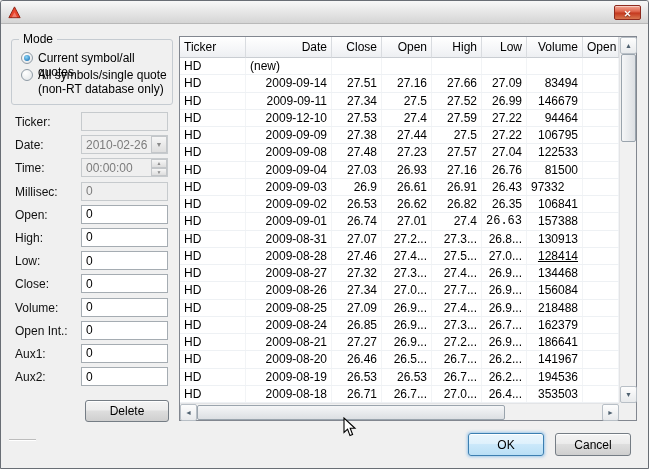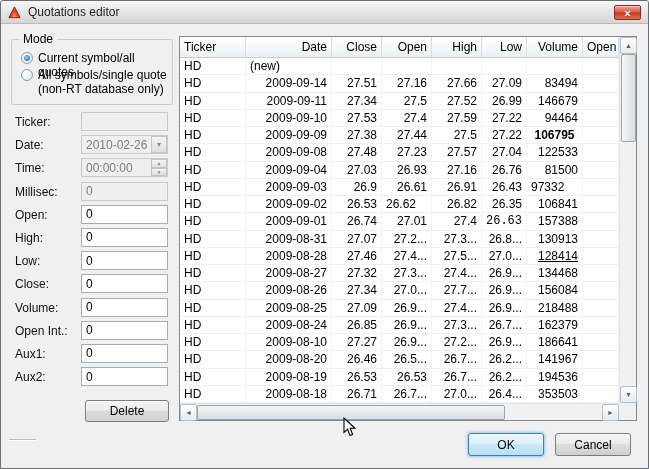--- a/index.html
+++ b/index.html
@@ -101,21 +101,20 @@
 
 <div class="window">
 
   <div class="titlebar">
     <span class="title-icon">
       <svg width="15" height="15" viewBox="0 0 16 16">
         <polygon points="2,13.5 8,2 14,13.5" fill="#e8442c" stroke="#8c1f10" stroke-width="1"></polygon>
         <polygon points="5.2,13 8,7.6 10.8,13" fill="#ffffff" opacity="0.3"></polygon>
       </svg>
     </span>
-    <span class="title-text">Quotations editor</span>
     <div class="close-btn">
       <span>✕</span>
     </div>
   </div>
 
   <div class="groupbox">
     <span class="groupbox-label">Mode</span>
     <div class="radio-row" style="top:11px;">
       <span class="radio checked"></span>
       <span class="radio-label">Current symbol/all quotes</span>
@@ -219,36 +218,36 @@
           <div class="td" style="width: 86px; text-align: right;">2009-09-11</div>
           <div class="td" style="width: 50px; text-align: right;">27.34</div>
           <div class="td" style="width: 50px; text-align: right;">27.5</div>
           <div class="td" style="width: 50px; text-align: right;">27.52</div>
           <div class="td" style="width: 45px; text-align: right;">26.99</div>
           <div class="td" style="width: 56px; text-align: right;">146679</div>
           <div class="td" style="width: 36px; text-align: left;"></div>
         </div>
         <div class="tr">
           <div class="td" style="width: 66px; text-align: left;">HD</div>
-          <div class="td" style="width: 86px; text-align: right;">2009-09-10</div>
+          <div class="td" style="width: 86px; text-align: right;">2009-12-10</div>
           <div class="td" style="width: 50px; text-align: right;">27.53</div>
           <div class="td" style="width: 50px; text-align: right;">27.4</div>
           <div class="td" style="width: 50px; text-align: right;">27.59</div>
           <div class="td" style="width: 45px; text-align: right;">27.22</div>
           <div class="td" style="width: 56px; text-align: right;">94464</div>
           <div class="td" style="width: 36px; text-align: left;"></div>
         </div>
         <div class="tr">
           <div class="td" style="width: 66px; text-align: left;">HD</div>
           <div class="td" style="width: 86px; text-align: right;">2009-09-09</div>
           <div class="td" style="width: 50px; text-align: right;">27.38</div>
           <div class="td" style="width: 50px; text-align: right;">27.44</div>
           <div class="td" style="width: 50px; text-align: right;">27.5</div>
           <div class="td" style="width: 45px; text-align: right;">27.22</div>
-          <div class="td" style="width: 56px; text-align: center; font-weight: bold;">106795</div>
+          <div class="td" style="width: 56px; text-align: right;">106795</div>
           <div class="td" style="width: 36px; text-align: left;"></div>
         </div>
         <div class="tr">
           <div class="td" style="width: 66px; text-align: left;">HD</div>
           <div class="td" style="width: 86px; text-align: right;">2009-09-08</div>
           <div class="td" style="width: 50px; text-align: right;">27.48</div>
           <div class="td" style="width: 50px; text-align: right;">27.23</div>
           <div class="td" style="width: 50px; text-align: right;">27.57</div>
           <div class="td" style="width: 45px; text-align: right;">27.04</div>
           <div class="td" style="width: 56px; text-align: right;">122533</div>
@@ -271,21 +270,21 @@
           <div class="td" style="width: 50px; text-align: right;">26.61</div>
           <div class="td" style="width: 50px; text-align: right;">26.91</div>
           <div class="td" style="width: 45px; text-align: right;">26.43</div>
           <div class="td" style="width: 56px; text-align: left;">97332</div>
           <div class="td" style="width: 36px; text-align: left;"></div>
         </div>
         <div class="tr">
           <div class="td" style="width: 66px; text-align: left;">HD</div>
           <div class="td" style="width: 86px; text-align: right;">2009-09-02</div>
           <div class="td" style="width: 50px; text-align: right;">26.53</div>
-          <div class="td" style="width: 50px; text-align: left;">26.62</div>
+          <div class="td" style="width: 50px; text-align: right;">26.62</div>
           <div class="td" style="width: 50px; text-align: right;">26.82</div>
           <div class="td" style="width: 45px; text-align: right;">26.35</div>
           <div class="td" style="width: 56px; text-align: right;">106841</div>
           <div class="td" style="width: 36px; text-align: left;"></div>
         </div>
         <div class="tr">
           <div class="td" style="width: 66px; text-align: left;">HD</div>
           <div class="td" style="width: 86px; text-align: right;">2009-09-01</div>
           <div class="td" style="width: 50px; text-align: right;">26.74</div>
           <div class="td" style="width: 50px; text-align: right;">27.01</div>
@@ -349,21 +348,21 @@
           <div class="td" style="width: 86px; text-align: right;">2009-08-24</div>
           <div class="td" style="width: 50px; text-align: right;">26.85</div>
           <div class="td" style="width: 50px; text-align: right;">26.9...</div>
           <div class="td" style="width: 50px; text-align: right;">27.3...</div>
           <div class="td" style="width: 45px; text-align: right;">26.7...</div>
           <div class="td" style="width: 56px; text-align: right;">162379</div>
           <div class="td" style="width: 36px; text-align: left;"></div>
         </div>
         <div class="tr">
           <div class="td" style="width: 66px; text-align: left;">HD</div>
-          <div class="td" style="width: 86px; text-align: right;">2009-08-10</div>
+          <div class="td" style="width: 86px; text-align: right;">2009-08-21</div>
           <div class="td" style="width: 50px; text-align: right;">27.27</div>
           <div class="td" style="width: 50px; text-align: right;">26.9...</div>
           <div class="td" style="width: 50px; text-align: right;">27.2...</div>
           <div class="td" style="width: 45px; text-align: right;">26.9...</div>
           <div class="td" style="width: 56px; text-align: right;">186641</div>
           <div class="td" style="width: 36px; text-align: left;"></div>
         </div>
         <div class="tr">
           <div class="td" style="width: 66px; text-align: left;">HD</div>
           <div class="td" style="width: 86px; text-align: right;">2009-08-20</div>

